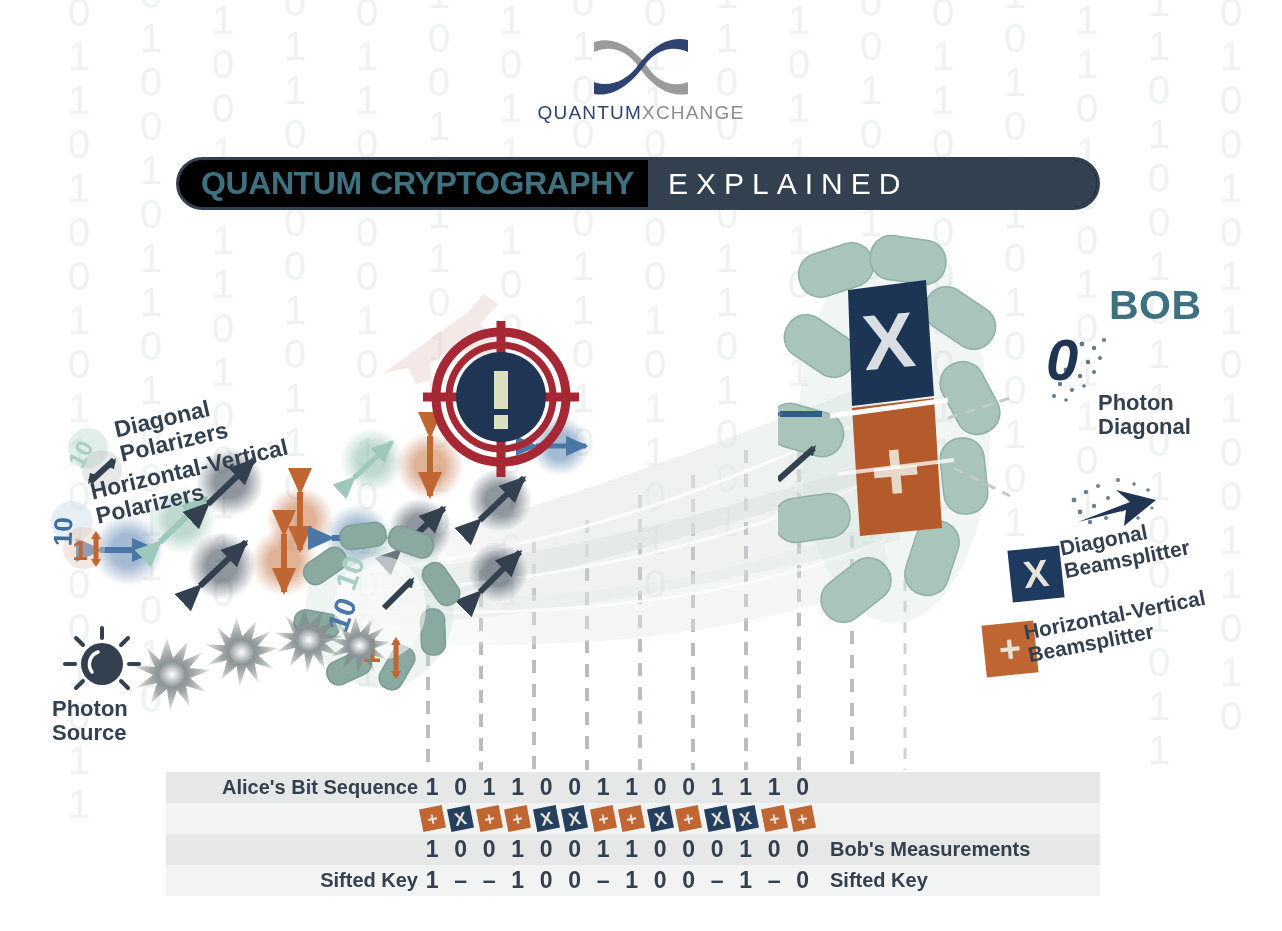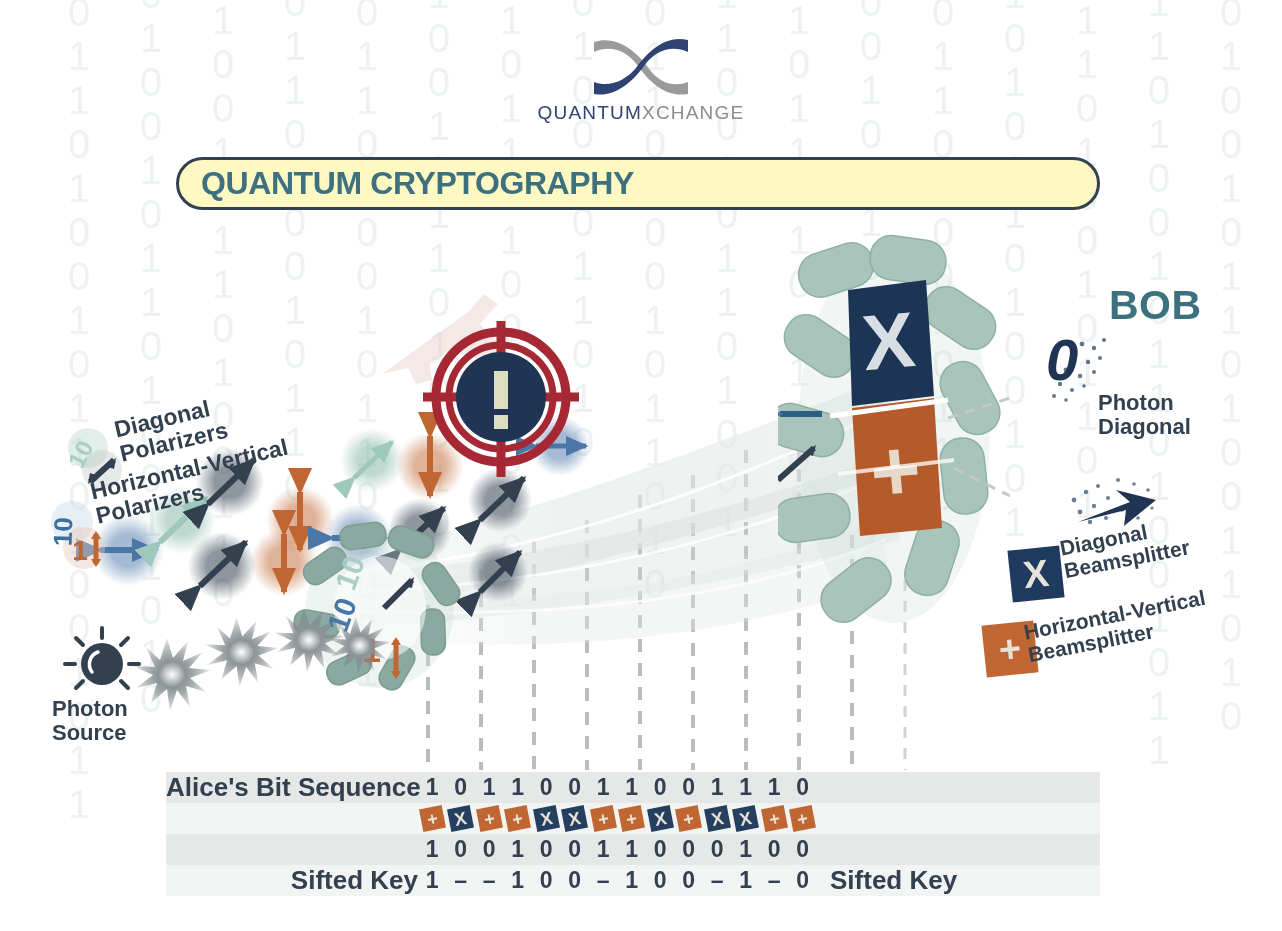--- a/index.html
+++ b/index.html
@@ -32,21 +32,21 @@
   .logo-text{
     margin-top:6px;
     font-size:19px;letter-spacing:1.2px;font-weight:400;text-align:center;
   }
   .logo-q{color:#2e4372;}
   .logo-x{color:#8c8c8c;}
 
   
   .banner{
     position:absolute;left:176px;top:157px;width:924px;height:53px;
-    border:3px solid #33404f;border-radius:27px;background:#fef9c3;
+    border:3px solid #33404f;border-radius:27px;background:#000000;
     overflow:hidden;display:flex;align-items:stretch;z-index:6;
     box-sizing:border-box;
   }
   .banner-left{
     flex:0 0 auto;display:flex;align-items:center;padding:0 14px 0 22px;
     color:#3d7180;font-weight:bold;font-size:32px;letter-spacing:-0.4px;
     font-stretch:condensed;
   }
   .banner-right{
     flex:1 1 auto;background:#33404f;display:flex;align-items:center;
@@ -103,21 +103,21 @@
   .table{
     position:absolute;left:166px;top:772px;width:934px;z-index:9;
     font-size:0;
   }
   .trow{
     position:relative;height:31px;display:flex;align-items:center;
   }
   .trow.shade{background:#e6e8e8;}
   .trow.plain{background:#f2f3f3;}
   .rowlabel{
-    font-size:26px;font-weight:bold;color:#33404f;white-space:nowrap;
+    font-size:20px;font-weight:bold;color:#33404f;white-space:nowrap;
     line-height:31px;
   }
   .rowlabel.left{width:252px;text-align:right;padding-right:0;}
   .rowlabel.right{padding-left:12px;text-align:left;}
   .cells{display:flex;width:400px;}
   .cell{
     width:28.5px;text-align:center;font-size:23px;font-weight:bold;
     color:#33404f;line-height:31px;
   }
   .cell.sym{
@@ -630,20 +630,21 @@
       <path d="M8,16 C34,8 54,30 64,44 C72,55 86,62 102,56 L102,68 C78,72 62,54 52,40 C42,26 26,18 8,26 Z" fill="#9b9b9b"></path>
       <path d="M102,14 C78,8 60,28 50,42 C40,54 24,62 8,56 L8,68 C30,72 48,54 58,40 C68,26 84,18 102,26 Z" fill="#2e4372"></path>
     </svg>
     <div class="logo-text">
       <span class="logo-q">QUANTUM</span><span class="logo-x">XCHANGE</span>
     </div>
   </div>
 
   <div class="banner">
     <div class="banner-left">QUANTUM CRYPTOGRAPHY</div>
+    <div class="banner-right">EXPLAINED</div>
   </div>
 
   <div class="person" id="bob-label">BOB</div>
 
   <svg class="pol-icon" style="left:62px;top:424px;" width="70" height="70" viewBox="0 0 70 70">
     <circle cx="26" cy="24" r="20" fill="#a9cfc4" opacity="0.35"></circle>
     <circle cx="40" cy="46" r="20" fill="#b9bdbd" opacity="0.35"></circle>
     <text x="26" y="34" text-anchor="middle" font-family="'Liberation Sans',sans-serif" font-size="24" font-weight="bold" fill="#a9cfc4" transform="rotate(-62 26 34)">10</text>
     <line x1="28" y1="58" x2="52" y2="36" stroke="#33404f" stroke-width="6"></line>
     <path d="M54,34 l-2,11 l-9,-3 z" fill="#33404f"></path>
@@ -808,20 +809,21 @@
           <div class="cell">0</div>
           <div class="cell">1</div>
           <div class="cell">1</div>
           <div class="cell">0</div>
           <div class="cell">0</div>
           <div class="cell">0</div>
           <div class="cell">1</div>
           <div class="cell">0</div>
           <div class="cell">0</div>
         </div>
+      <div class="rowlabel right">Bob's Measurements</div>
     </div>
 
     <div class="trow plain">
       <div class="rowlabel left">Sifted Key</div>
       <div class="cells" id="cells-sifted">
           <div class="cell">1</div>
           <div class="cell">–</div>
           <div class="cell">–</div>
           <div class="cell">1</div>
           <div class="cell">0</div>

